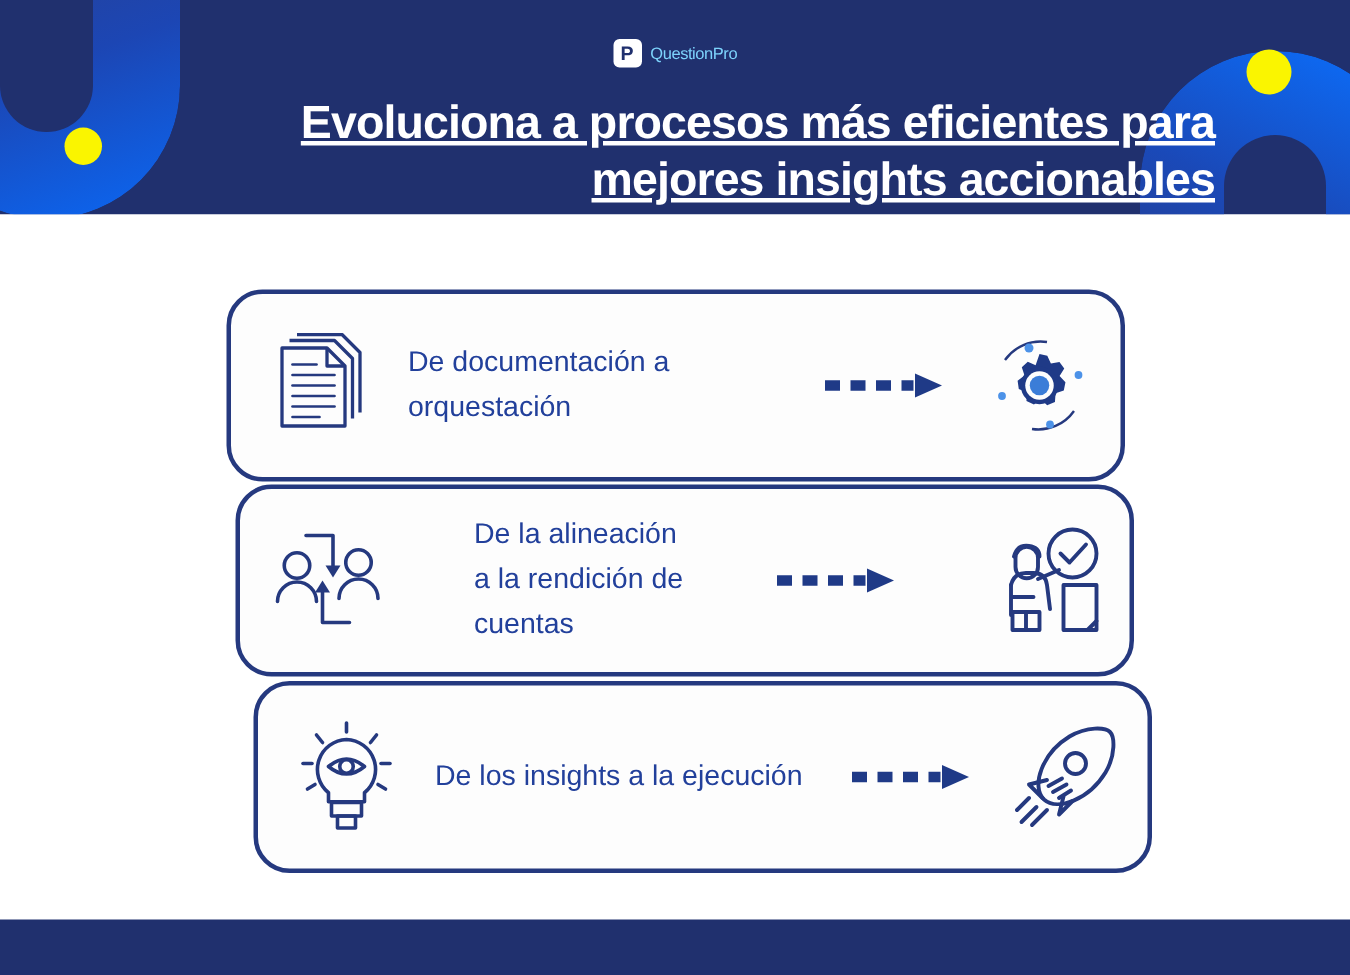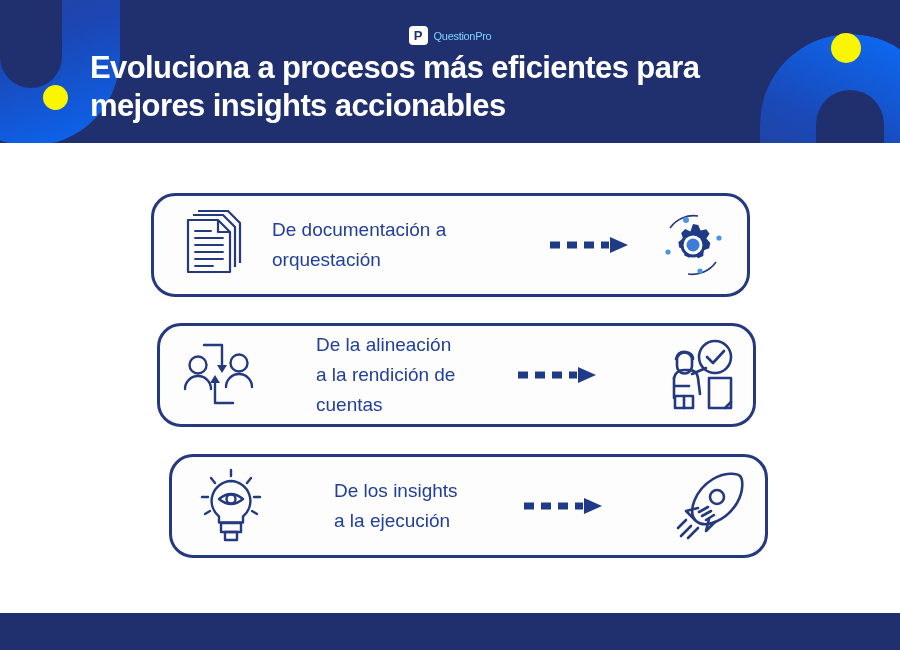--- a/index.html
+++ b/index.html
@@ -98,53 +98,54 @@
   }
   #logo-text {
     color: #7dd3fc;
     font-size: 11px;
     letter-spacing: -0.3px;
     font-weight: 500;
   }
 
   #headline {
     position: absolute;
-    top: 49px;
+    top: 63px;
     left: 90px;
     width: 720px;
-    text-align: left;
+    text-align: right;
     color: #ffffff;
     font-size: 31px;
     font-weight: bold;
     line-height: 38px;
     letter-spacing: -0.6px;
+    text-decoration: underline;
   }
 
   
   #cards {
     position: absolute;
     top: 143px;
     left: 0;
     width: 900px;
     height: 470px;
     background: #ffffff;
   }
 
   .card {
     position: absolute;
-    height: 104px;
+    height: 128px;
     border: 3px solid #25397F;
     border-radius: 24px;
     background: #FDFDFD;
     display: flex;
     align-items: center;
   }
   #card-0 { left: 151px; top: 50px;  width: 599px; }
   #card-1 { left: 157px; top: 180px; width: 599px; gap: 38px; }
-  #card-2 { left: 169px; top: 311px; width: 599px; gap: 44px; }
+  #card-2 { left: 169px; top: 311px; width: 599px; }
 
   .card-icon-left {
     width: 118px;
     display: flex;
     align-items: center;
     justify-content: center;
     flex: none;
   }
   .card-label {
     flex: 1;

